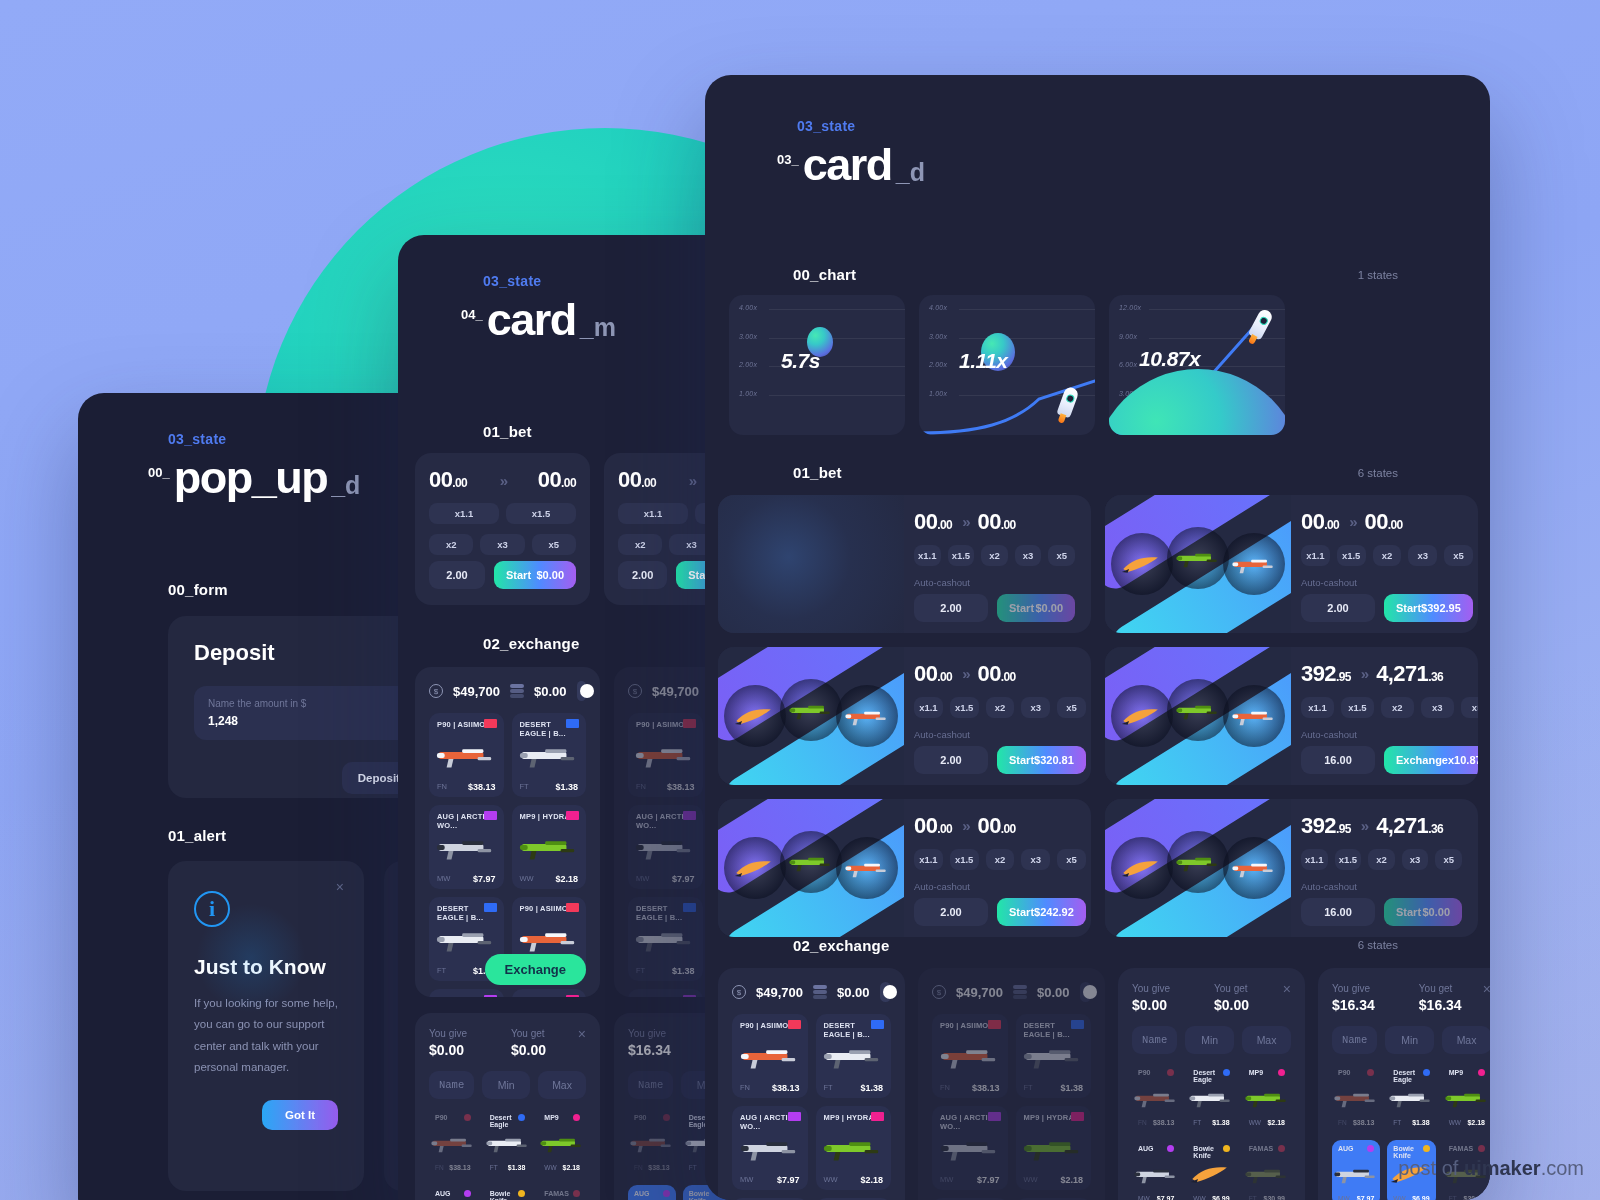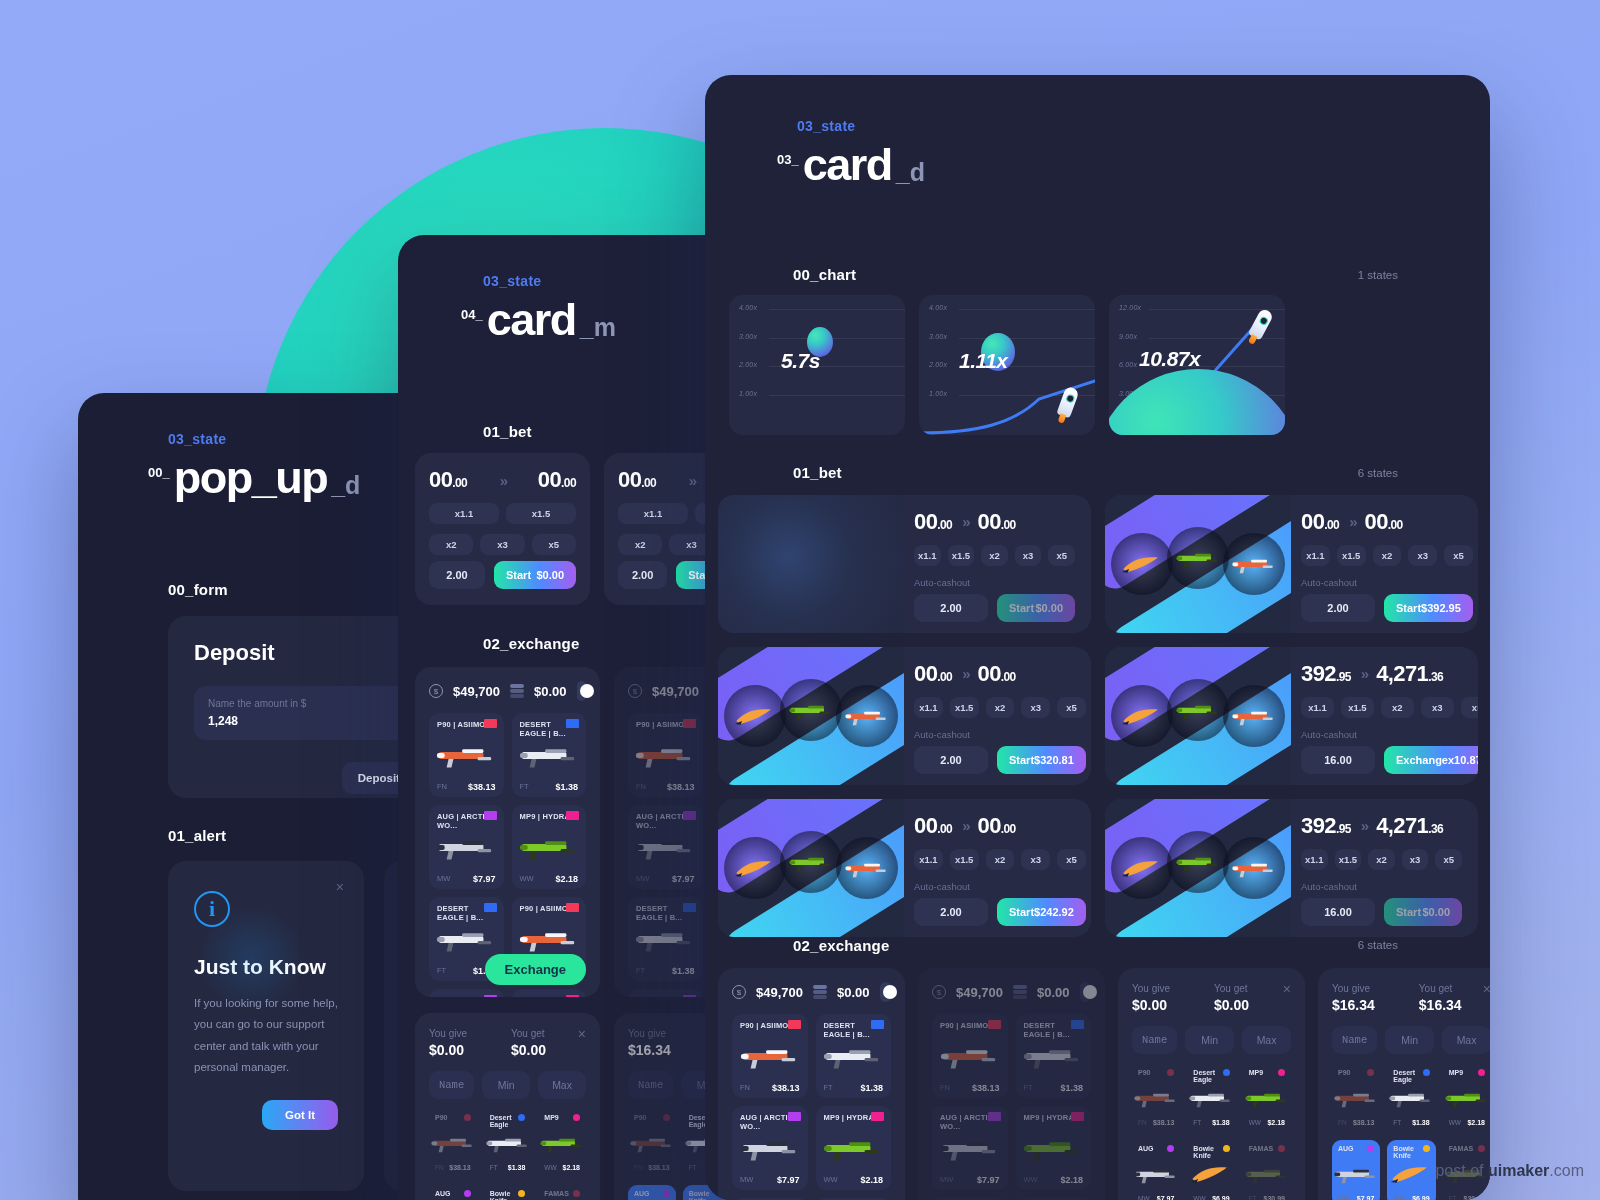--- a/index.html
+++ b/index.html
@@ -131,21 +131,21 @@
   .alert-x{position:absolute;right:20px;top:18px;color:#5f6689;font-size:14px;}
   .info-ico{width:36px;height:36px;border-radius:50%;border:2.5px solid #2196f3;color:#2196f3;
      font-size:22px;font-weight:700;display:flex;align-items:center;justify-content:center;font-family:"Liberation Serif",serif;}
   .info-glow{position:absolute;left:28px;top:42px;width:110px;height:110px;border-radius:50%;
      background:radial-gradient(circle,rgba(33,150,243,.18) 0%,rgba(33,150,243,0) 70%);}
   .alert-title{font-size:21px;font-weight:700;color:#fff;margin-top:28px;}
   .alert-text{font-size:11.5px;line-height:1.85;color:#8b92b3;margin-top:14px;}
   .alert-btn{margin-top:22px;margin-left:auto;width:76px;border-radius:10px;padding:9px 0;text-align:center;
      font-size:11.5px;font-weight:700;color:#fff;background:linear-gradient(90deg,#2aa7f5,#9a5ef0);}
 
-  .watermark{position:absolute;right:16px;bottom:20px;font-size:16px;color:#565f7f;z-index:99;}
+  .watermark{position:absolute;right:16px;bottom:20px;font-size:20px;color:#565f7f;z-index:99;}
   .watermark b{color:#2f3650;}
 </style>
 </head>
 <body>
 
 <div id="bg-base"></div>
 <div id="bg-circle"></div>
 <div id="bg-fade"></div>
 
 <div class="panel" id="panel-popup">

